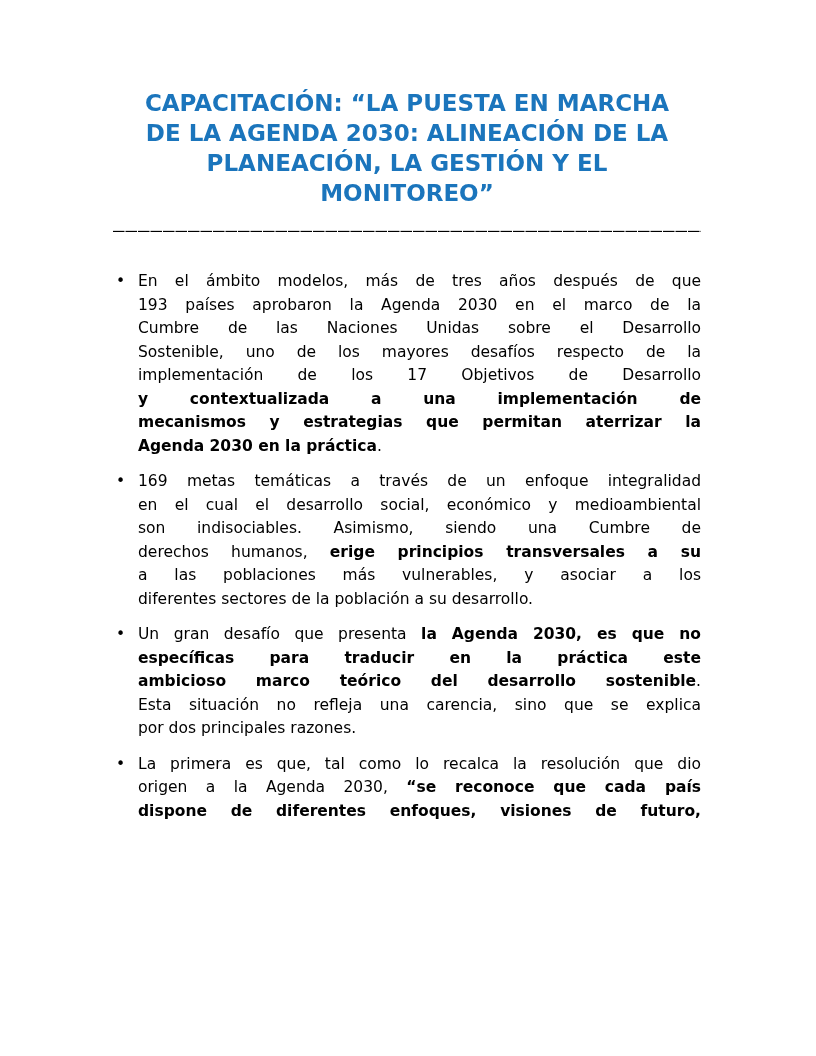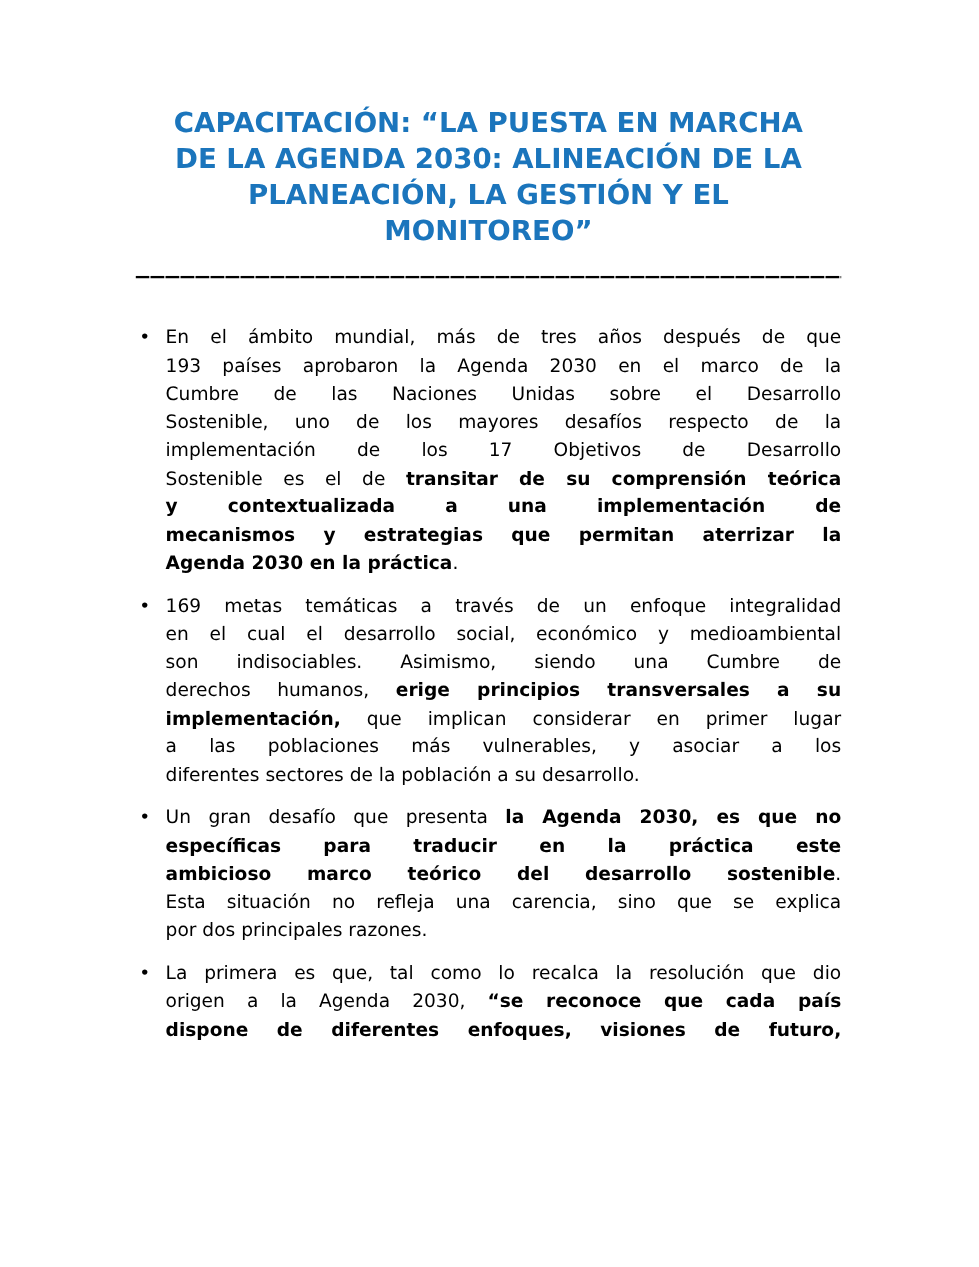--- a/index.html
+++ b/index.html
@@ -73,37 +73,35 @@
   <h1 class="title" style="color: rgb(27, 117, 188);">
       <div>CAPACITACIÓN: “LA PUESTA EN MARCHA</div>
       <div>DE LA AGENDA 2030: ALINEACIÓN DE LA</div>
       <div>PLANEACIÓN, LA GESTIÓN Y EL</div>
       <div>MONITOREO”</div>
     </h1>
   <div class="rule">___________________________________________________</div>
   <ul class="bullets">
       <li>
         <span class="marker">•</span>
-        <div class="line"><span>En el ámbito mundial, más de tres años después de que</span></div>
+        <div class="line"><span>En el ámbito modelos, más de tres años después de que</span></div>
         <div class="line"><span>193 países aprobaron la Agenda 2030 en el marco de la</span></div>
         <div class="line"><span>Cumbre de las Naciones Unidas sobre el Desarrollo</span></div>
         <div class="line"><span>Sostenible, uno de los mayores desafíos respecto de la</span></div>
         <div class="line"><span>implementación de los 17 Objetivos de Desarrollo</span></div>
-        <div class="line"><span>Sostenible es el de </span><span class="b">transitar de su comprensión teórica</span></div>
         <div class="line"><span class="b">y contextualizada a una implementación de</span></div>
         <div class="line"><span class="b">mecanismos y estrategias que permitan aterrizar la</span></div>
         <div class="line lastline"><span class="b">Agenda 2030 en la práctica</span><span>.</span></div>
       </li>
       <li>
         <span class="marker">•</span>
         <div class="line"><span>169 metas temáticas a través de un enfoque integralidad</span></div>
         <div class="line"><span>en el cual el desarrollo social, económico y medioambiental</span></div>
         <div class="line"><span>son indisociables. Asimismo, siendo una Cumbre de</span></div>
         <div class="line"><span>derechos humanos, </span><span class="b">erige principios transversales a su</span></div>
-        <div class="line"><span class="b">implementación,</span><span> que implican considerar en primer lugar</span></div>
         <div class="line"><span>a las poblaciones más vulnerables, y asociar a los</span></div>
         <div class="line lastline"><span>diferentes sectores de la población a su desarrollo.</span></div>
       </li>
       <li>
         <span class="marker">•</span>
         <div class="line"><span>Un gran desafío que presenta </span><span class="b">la Agenda 2030, es que no</span></div>
         <div class="line"><span class="b">específicas para traducir en la práctica este</span></div>
         <div class="line"><span class="b">ambicioso marco teórico del desarrollo sostenible</span><span>.</span></div>
         <div class="line"><span>Esta situación no refleja una carencia, sino que se explica</span></div>
         <div class="line lastline"><span>por dos principales razones.</span></div>

